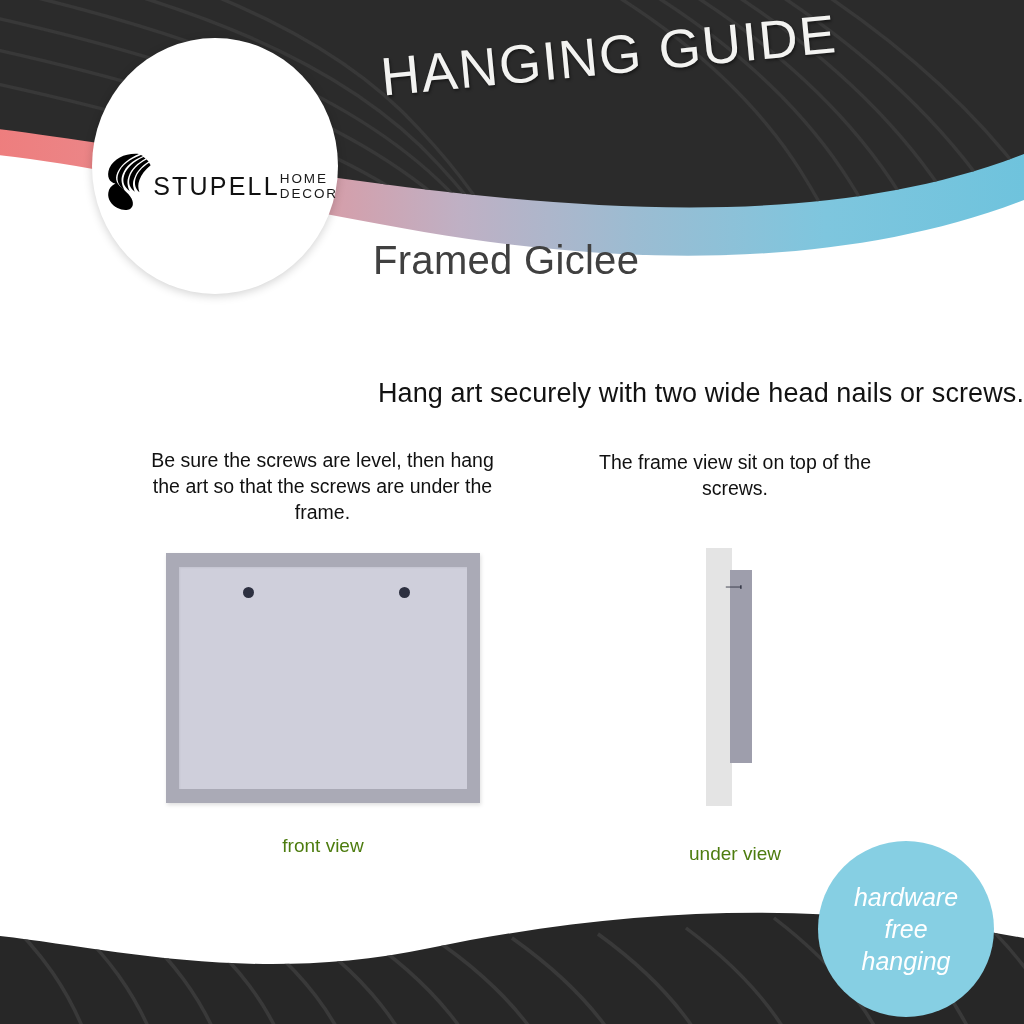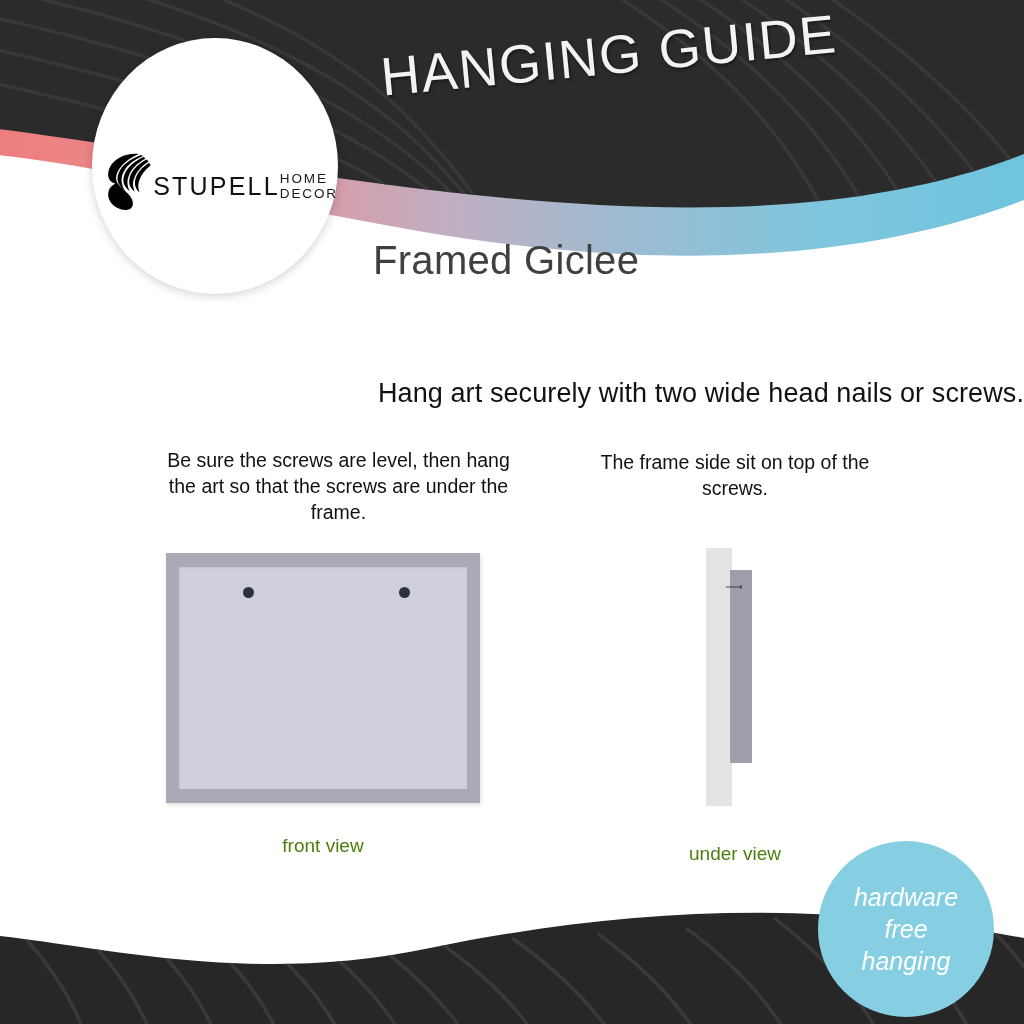--- a/index.html
+++ b/index.html
@@ -96,21 +96,21 @@
 
   
   .caption {
     position: absolute;
     font-size: 19.5px;
     line-height: 1.33;
     color: #111111;
     font-weight: 500;
   }
   #front-caption {
-    left: 166px; top: 448px;
+    left: 150px; top: 448px;
     width: 345px;
     text-align: center;
   }
   #side-caption {
     left: 590px; top: 450px;
     width: 290px;
     text-align: center;
   }
 
   
@@ -290,21 +290,21 @@
     <div id="logo-sub">HOME DECOR</div>
   </div>
 
   <div id="header-title">HANGING GUIDE</div>
 
   <div id="product-subtitle">Framed Giclee</div>
 
   <div id="main-instruction">Hang art securely with two wide head nails or screws.</div>
 
   <div id="front-caption" class="caption">Be sure the screws are level, then hang the art so that the screws are under the frame.</div>
-  <div id="side-caption" class="caption">The frame side sit on top of the screws.</div>
+  <div id="side-caption" class="caption">The frame view sit on top of the screws.</div>
 
   <div id="front-view">
     <div id="front-frame">
       <div id="front-mat">
         <div class="screw-dot" id="screw-dot-left"></div>
         <div class="screw-dot" id="screw-dot-right"></div>
       </div>
     </div>
   </div>
   <div id="front-view-label" class="view-label">front view</div>

